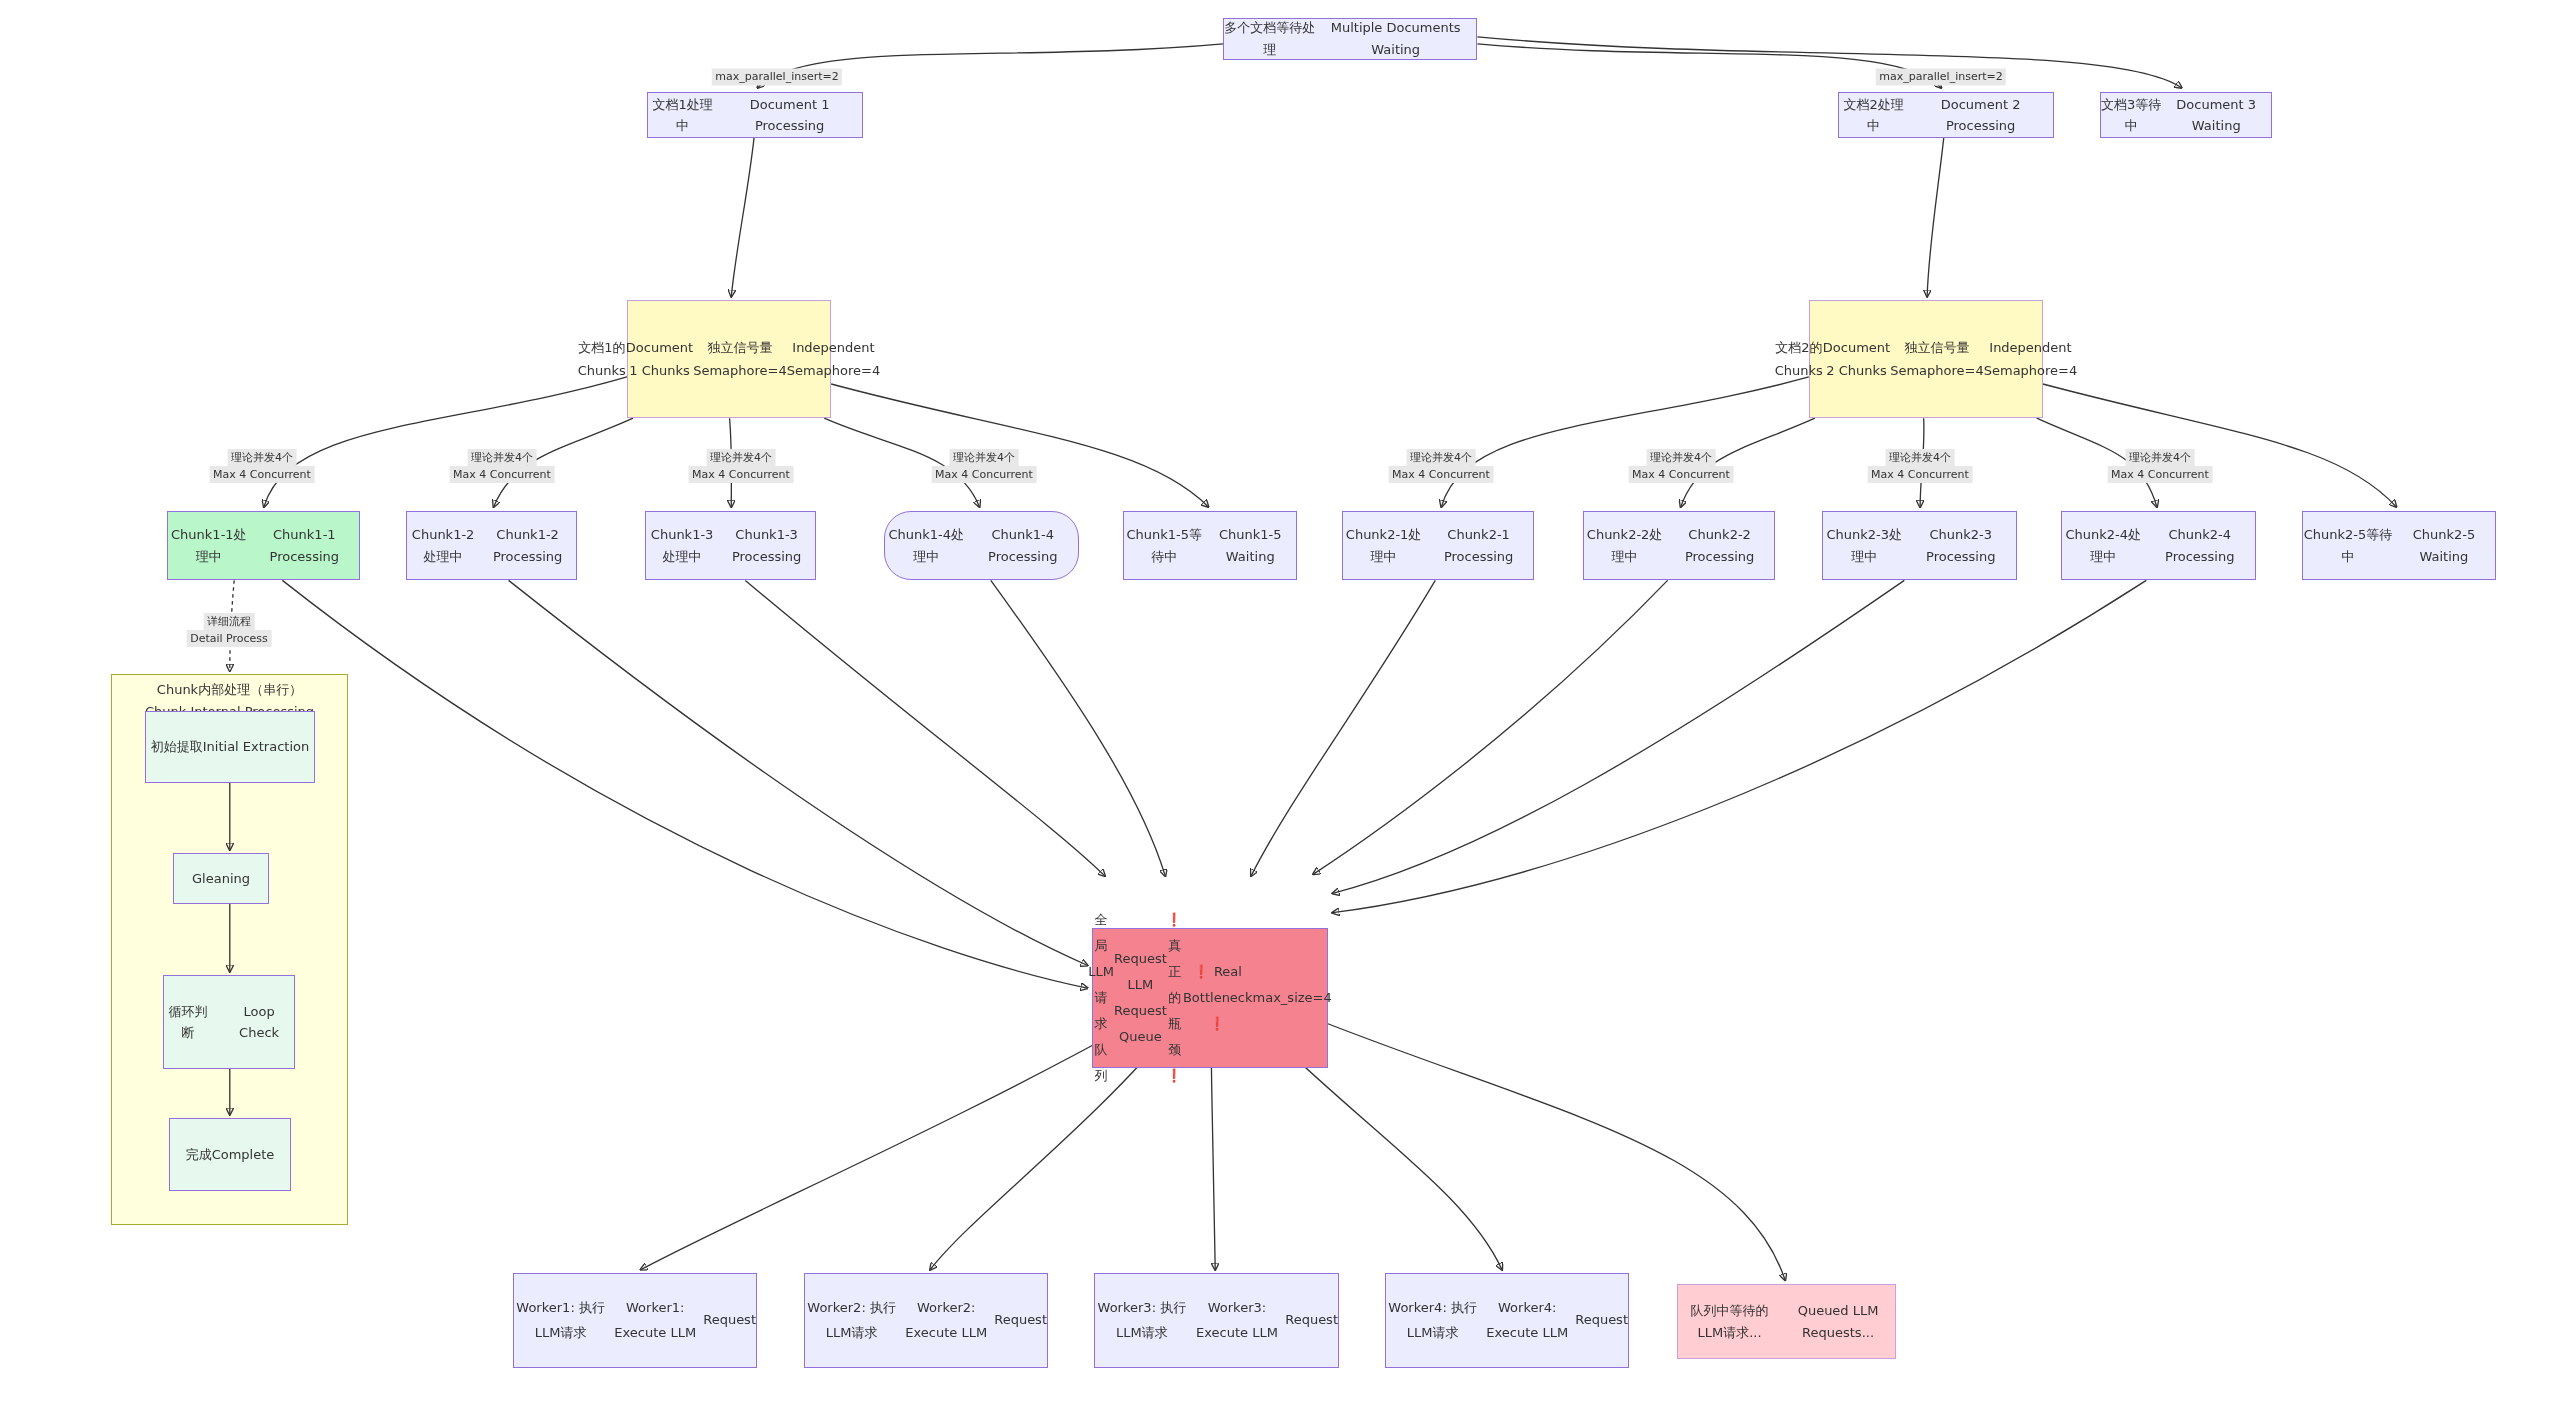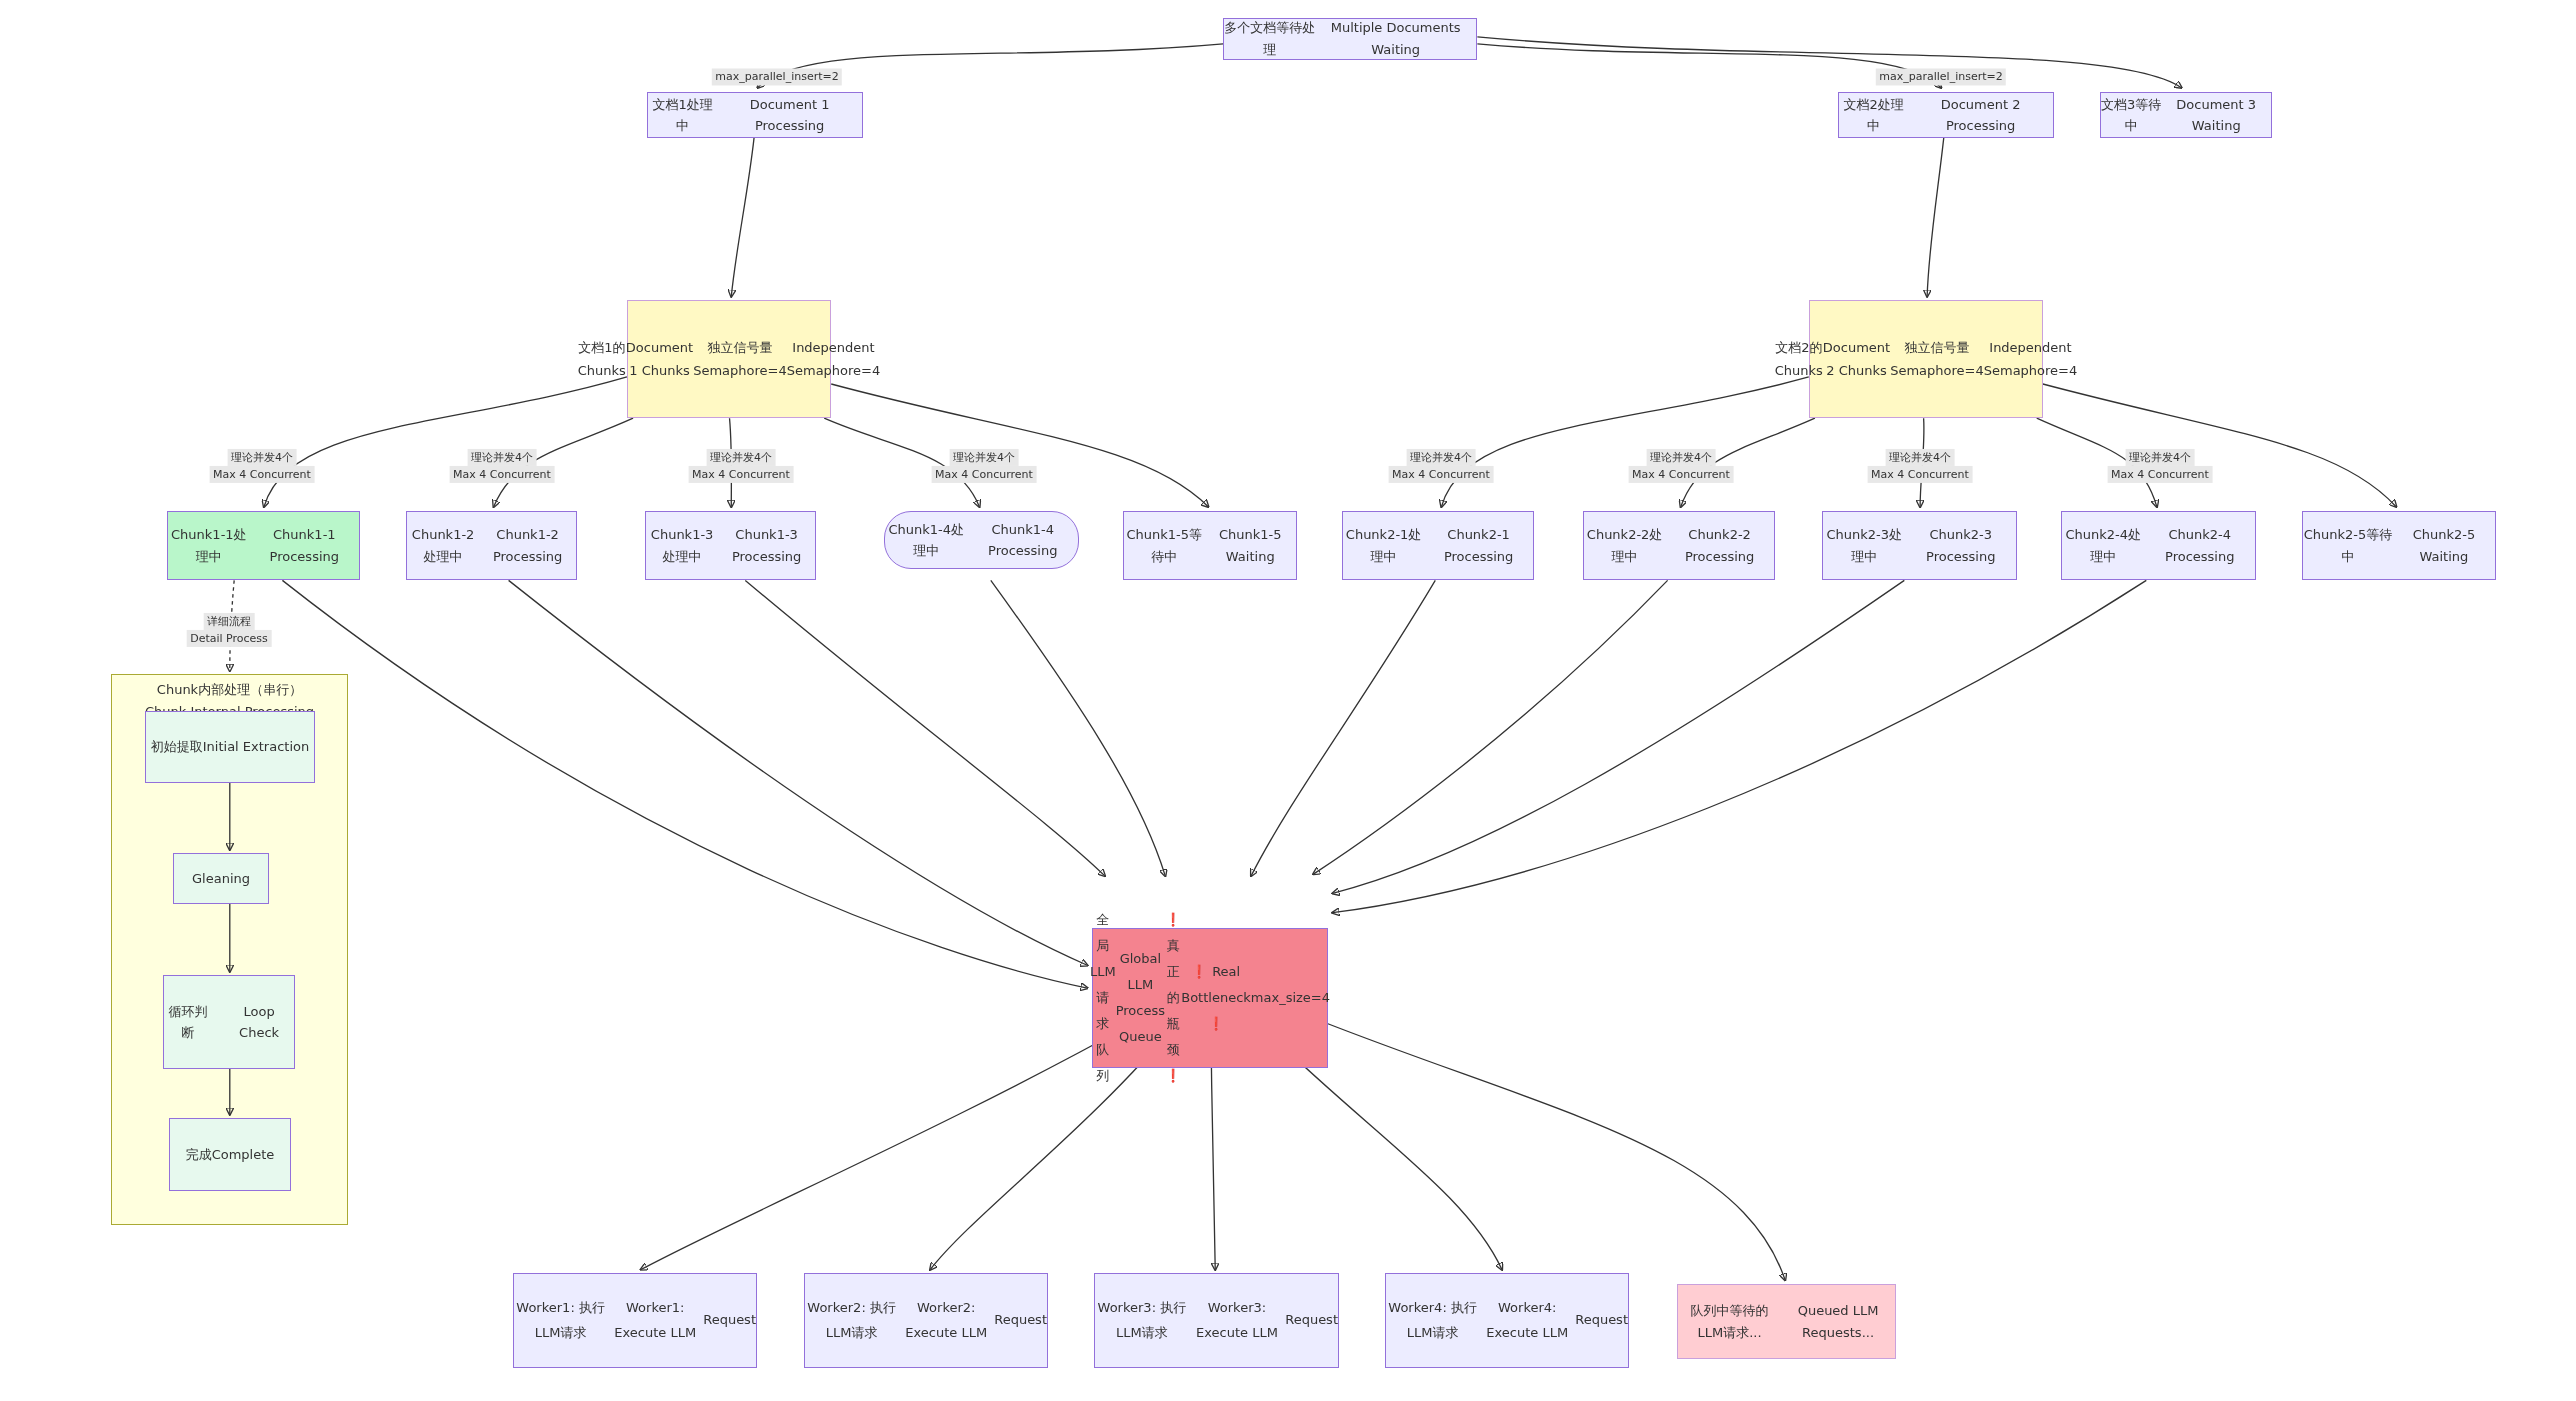--- a/index.html
+++ b/index.html
@@ -111,21 +111,21 @@
       <div>Chunk1-1 Processing</div>
     </div>
     <div class="node" style="left: 406px; top: 511px; width: 171px; height: 69px;">
       <div>Chunk1-2处理中</div>
       <div>Chunk1-2 Processing</div>
     </div>
     <div class="node" style="left: 645px; top: 511px; width: 171px; height: 69px;">
       <div>Chunk1-3处理中</div>
       <div>Chunk1-3 Processing</div>
     </div>
-    <div class="node" style="left: 884px; top: 511px; width: 195px; height: 58px; border-radius: 27px;">
+    <div class="node" style="left: 884px; top: 511px; width: 195px; height: 69px; border-radius: 27px;">
       <div>Chunk1-4处理中</div>
       <div>Chunk1-4 Processing</div>
     </div>
     <div class="node" style="left: 1123px; top: 511px; width: 174px; height: 69px;">
       <div>Chunk1-5等待中</div>
       <div>Chunk1-5 Waiting</div>
     </div>
     <div class="node" style="left: 1342px; top: 511px; width: 192px; height: 69px;">
       <div>Chunk2-1处理中</div>
       <div>Chunk2-1 Processing</div>
@@ -156,21 +156,21 @@
     <div class="node mint" style="left: 163px; top: 975px; width: 132px; height: 94px; gap: 12px;">
       <div>循环判断</div>
       <div>Loop Check</div>
     </div>
     <div class="node mint" style="left: 169px; top: 1118px; width: 122px; height: 73px;">
       <div>完成</div>
       <div>Complete</div>
     </div>
     <div class="node red" style="left: 1092px; top: 880px; width: 236px; height: 140px;">
       <div>全局LLM请求队列</div>
-      <div>Global LLM Process Queue</div>
+      <div>Request LLM Request Queue</div>
       <div>❗ 真正的瓶颈 ❗</div>
       <div>❗ Real Bottleneck ❗</div>
       <div>max_size=4</div>
     </div>
     <div class="node worker" style="left: 513px; top: 1273px; width: 244px; height: 95px;">
       <div>Worker1: 执行LLM请求</div>
       <div>Worker1: Execute LLM</div>
       <div>Request</div>
     </div>
     <div class="node worker" style="left: 804px; top: 1273px; width: 244px; height: 95px;">

